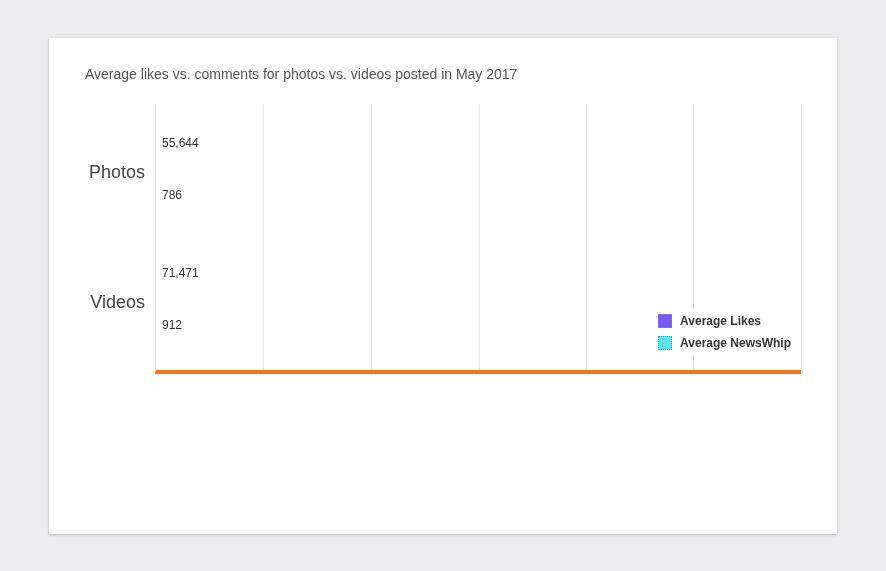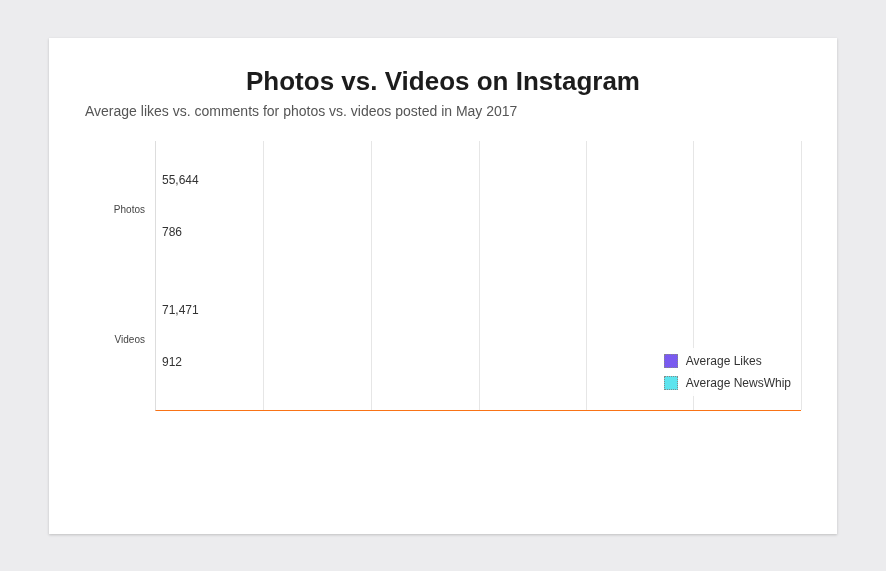--- a/index.html
+++ b/index.html
@@ -41,29 +41,29 @@
     height: 270px;
   }
   .y-labels {
     width: 70px;
     flex-shrink: 0;
     position: relative;
   }
   .y-label {
     position: absolute;
     right: 10px;
-    font-size: 10px;
+    font-size: 18px;
     color: #444;
     transform: translateY(-50%);
   }
   .grid {
     flex: 1;
     position: relative;
     border-left: 1px solid #ddd;
-    border-bottom: 1px solid #f97316;
+    border-bottom: 4px solid #f97316;
     text-align: center;
   }
   .gridline {
     position: absolute;
     top: 0;
     bottom: 0;
     width: 1px;
     background: #e6e6e6;
   }
   .bar-group {
@@ -93,20 +93,21 @@
     background: rgba(255,255,255,0.9);
     font-size: 12px;
     color: #333;
   }
   .legend-row {
     display: flex;
     align-items: center;
     gap: 8px;
     margin: 4px 0;
     padding: 2px 4px;
+    font-weight: bold;
   }
   .swatch {
     width: 14px;
     height: 14px;
     display: inline-block;
     border: 1px dotted #888;
   }
   .footer {
     margin-top: auto;
     display: flex;
@@ -139,21 +140,20 @@
     justify-content: center;
     font-size: 11px;
     font-weight: 700;
   }
 </style>
 </head>
 <body>
 
 <div class="card">
 
-  <div class="title">Photos vs. Videos on Instagram</div>
   <div class="subtitle">Average likes vs. comments for photos vs. videos posted in May 2017</div>
 
   <div class="plot-area">
     <div class="y-labels">
       <span class="y-label" style="top:68px">Photos</span>
       <span class="y-label" style="top:198px">Videos</span>
     </div>
     <div class="grid">
       <div class="gridline" style="left:16.66%"></div>
       <div class="gridline" style="left:33.33%"></div>

